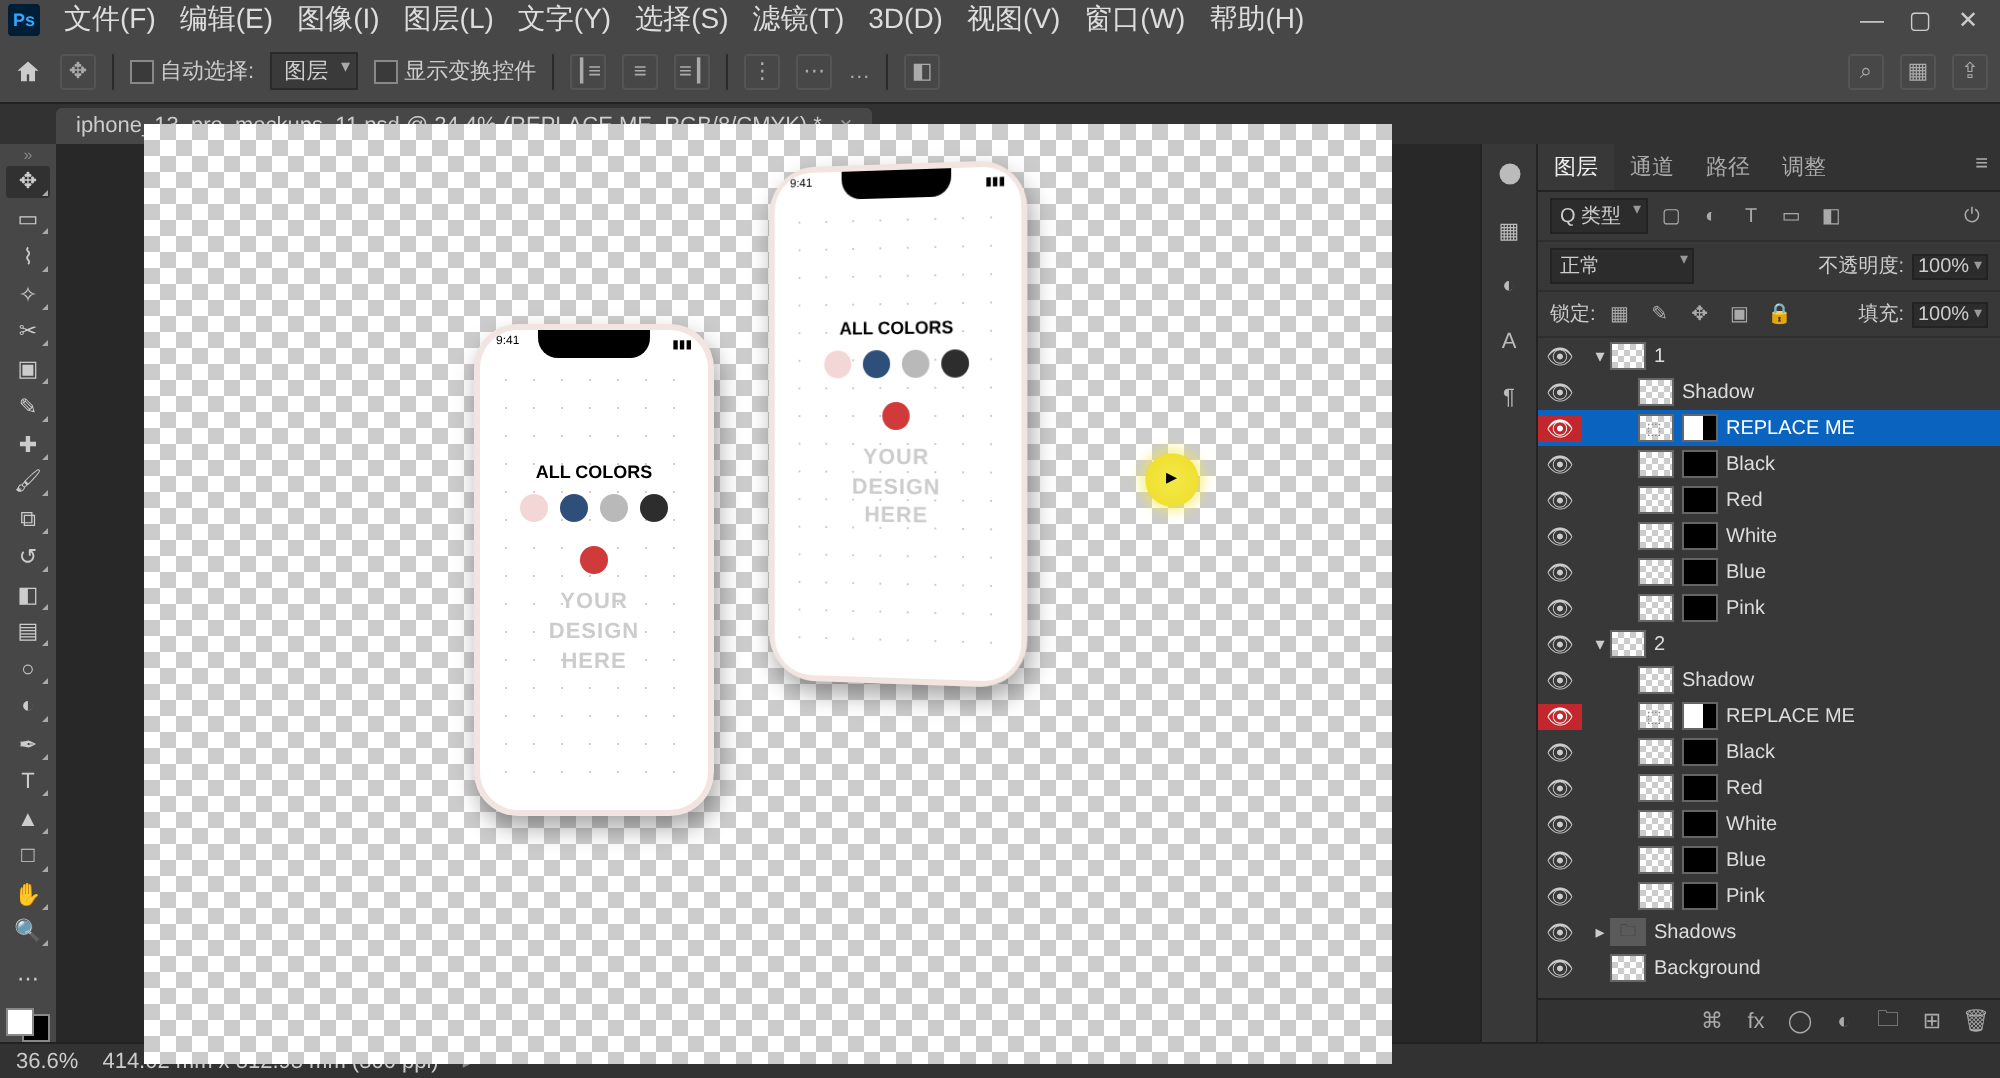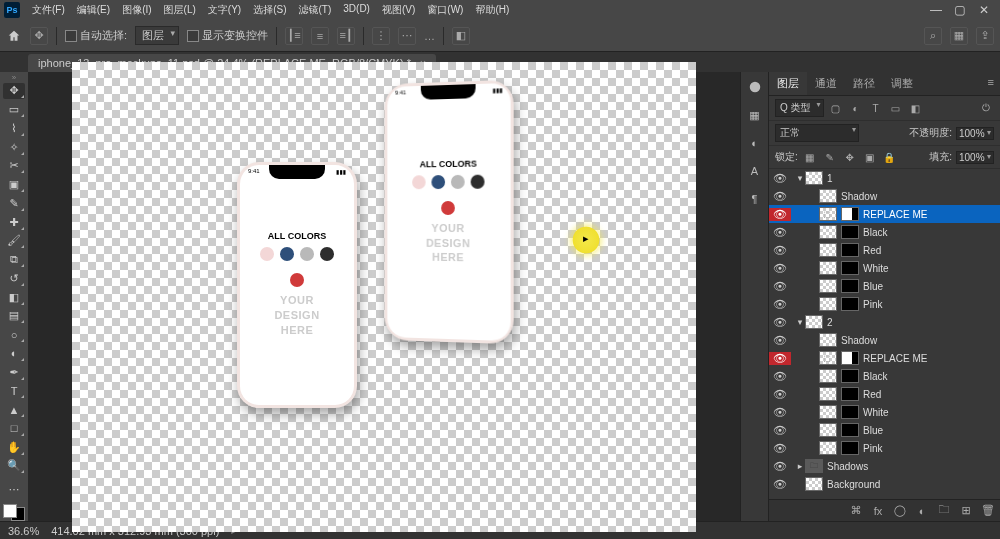--- a/index.html
+++ b/index.html
@@ -1,20 +1,20 @@
 <!DOCTYPE html>
 <html><head>
 <meta charset="utf-8">
 <style>
   * { margin: 0; padding: 0; box-sizing: border-box; font-family: "Segoe UI", Tahoma, sans-serif; font-size: 11px; color: #ccc; }
   body { width: 1000px; height: 539px; background: #323232; overflow: hidden; display: flex; flex-direction: column; }
   
   .menubar { height: 20px; background: #474747; display: flex; align-items: center; padding: 0 4px; }
   .menubar .ps-icon { width: 16px; height: 16px; background: #001e36; color: #31a8ff; display: flex; align-items: center; justify-content: center; font-size: 9px; font-weight: bold; border-radius: 2px; margin-right: 6px; }
-  .menubar .menu-item { padding: 0 6px; color: #ddd; font-size: 10px; }
+  .menubar .menu-item { padding: 0 6px; color: #ddd; font-size: 14px; }
   .menubar .spacer { flex: 1; }
   .menubar .winbtn { width: 24px; text-align: center; color: #ccc; font-size: 12px; }
   
   .optbar { height: 32px; background: #474747; border-bottom: 1px solid #222; display: flex; align-items: center; padding: 0 6px; gap: 8px; }
   .optbar .home { width:16px; height:16px; display:flex; align-items:center; justify-content:center; }
   .optbar .sep { width:1px; height:18px; background:#2a2a2a; }
   .optbar .drop { background:#3a3a3a; border:1px solid #2a2a2a; padding:1px 14px 1px 6px; position:relative; }
   .optbar .drop::after { content:"▾"; position:absolute; right:3px; top:1px; font-size:9px; color:#aaa;}
   .optbar .cb { width:12px;height:12px;border:1px solid #888;background:#3a3a3a;display:inline-block;vertical-align:middle;margin-right:3px;}
   .optbar .opticon { width:18px;height:18px;border:1px solid #555;border-radius:2px;display:flex;align-items:center;justify-content:center;color:#aaa;}
@@ -269,21 +269,21 @@
       <div class="mini">Q 类型</div>
       <div class="iconbtn">▢</div>
       <div class="iconbtn">◐</div>
       <div class="iconbtn">T</div>
       <div class="iconbtn">▭</div>
       <div class="iconbtn">◧</div>
       <div style="flex:1"></div>
       <div class="iconbtn">⏻</div>
     </div>
     <div class="prow">
-      <div class="mini" style="width:84px">正常</div>
+      <div class="mini" style="width:72px">正常</div>
       <div style="flex:1"></div>
       <span style="font-size:10px">不透明度:</span>
       <div class="pnum">100%</div>
     </div>
     <div class="prow">
       <span style="font-size:10px">锁定:</span>
       <div class="iconbtn">▦</div>
       <div class="iconbtn">✎</div>
       <div class="iconbtn">✥</div>
       <div class="iconbtn">▣</div>

